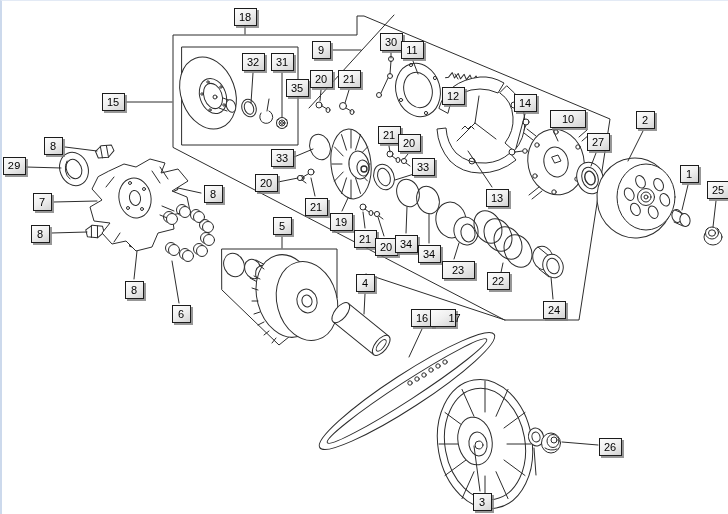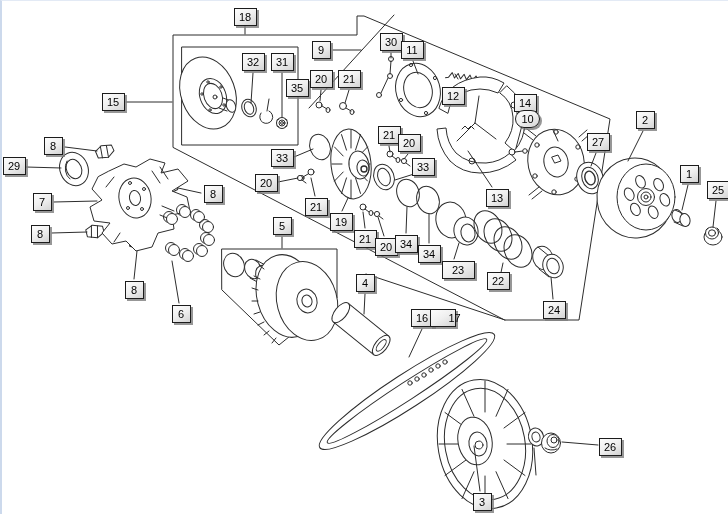--- a/index.html
+++ b/index.html
@@ -385,26 +385,26 @@
       <div class="part-label" style="width: 23px; left: 239.5px; top: 52px;">32</div>
       <div class="part-label" style="width: 23px; left: 268.5px; top: 52px;">31</div>
       <div class="part-label" style="width: 23px; left: 255.5px; top: 78px; margin-left: 28px;">35</div>
       <div class="part-label" style="width: 19px; left: 309.5px; top: 40px;">9</div>
       <div class="part-label" style="width: 23px; left: 307.5px; top: 69px;">20</div>
       <div class="part-label" style="width: 23px; left: 335.5px; top: 69px;">21</div>
       <div class="part-label" style="width: 23px; left: 377.5px; top: 32px;">30</div>
       <div class="part-label" style="width: 23px; left: 398.5px; top: 40px; text-align: right;">11</div>
       <div class="part-label" style="width: 23px; left: 439.5px; top: 53px; margin-top: 33px;">12</div>
       <div class="part-label" style="width: 23px; left: 511.5px; top: 93px;">14</div>
-      <div class="part-label" style="width: 25px; left: 513px; top: 109px; border-radius: 9px;">10</div>
+      <div class="part-label" style="width: 36px; left: 548px; top: 109px;">10</div>
       <div class="part-label" style="width: 23px; left: 584.5px; top: 132px;">27</div>
       <div class="part-label" style="width: 19px; left: 633.5px; top: 110px;">2</div>
       <div class="part-label" style="width: 19px; left: 677.5px; top: 164px;">1</div>
       <div class="part-label" style="width: 23px; left: 704.5px; top: 180px;">25</div>
-      <div class="part-label" style="width: 23px; left: 0.5px; top: 156px;">29</div>
+      <div class="part-label" style="width: 23px; left: 0.5px; top: 156px; font-family: Liberation Mono, monospace;">29</div>
       <div class="part-label" style="width: 19px; left: 41.5px; top: 136px;">8</div>
       <div class="part-label" style="width: 19px; left: 201.5px; top: 184px;">8</div>
       <div class="part-label" style="width: 19px; left: 28.5px; top: 224px;">8</div>
       <div class="part-label" style="width: 19px; left: 122.5px; top: 280px;">8</div>
       <div class="part-label" style="width: 19px; left: 30.5px; top: 192px;">7</div>
       <div class="part-label" style="width: 19px; left: 169.5px; top: 304px;">6</div>
       <div class="part-label" style="width: 23px; left: 268.5px; top: 148px;">33</div>
       <div class="part-label" style="width: 23px; left: 252.5px; top: 173px;">20</div>
       <div class="part-label" style="width: 23px; left: 302.5px; top: 197px;">21</div>
       <div class="part-label" style="width: 23px; left: 327.5px; top: 212px;">19</div>

